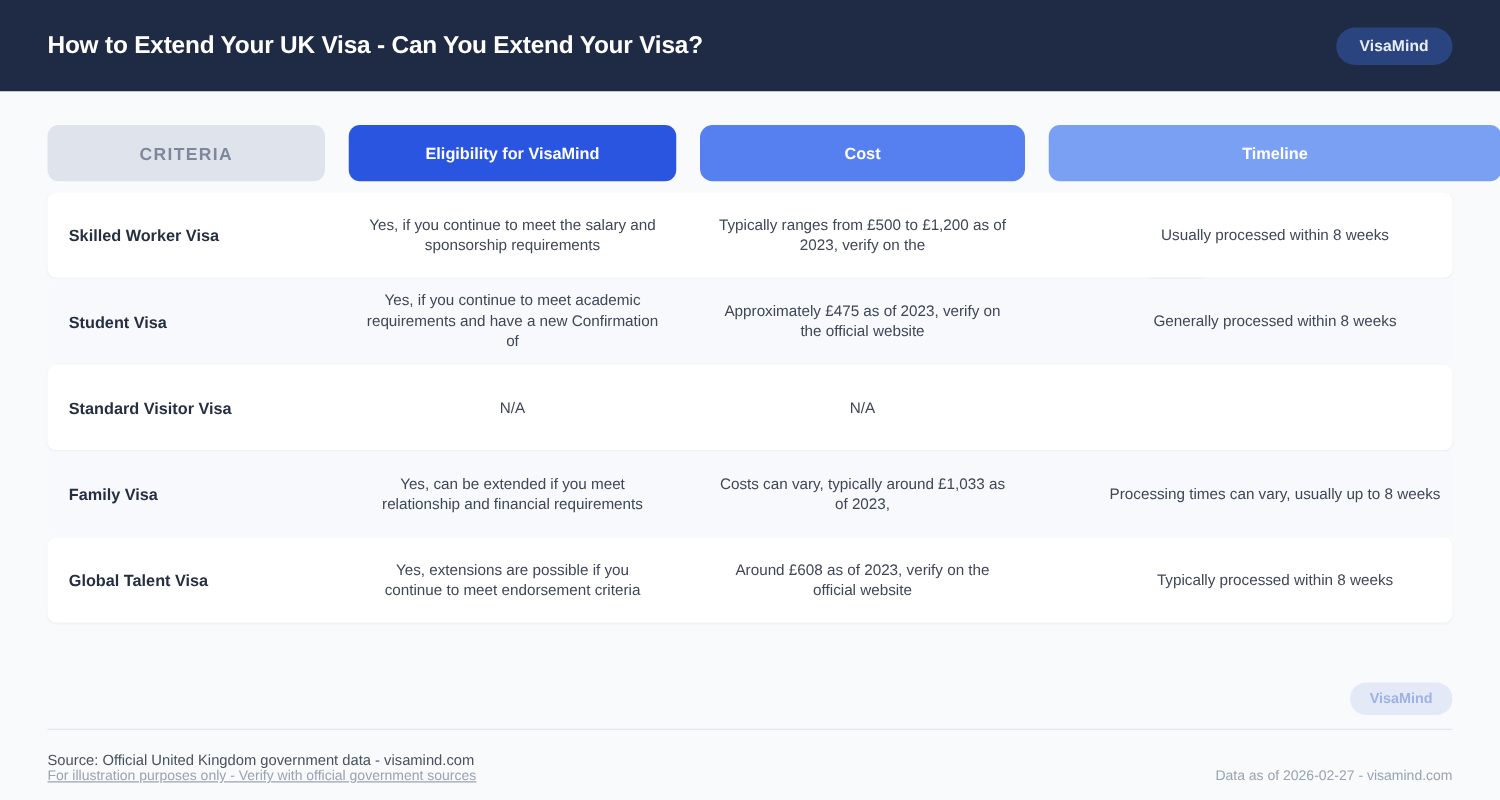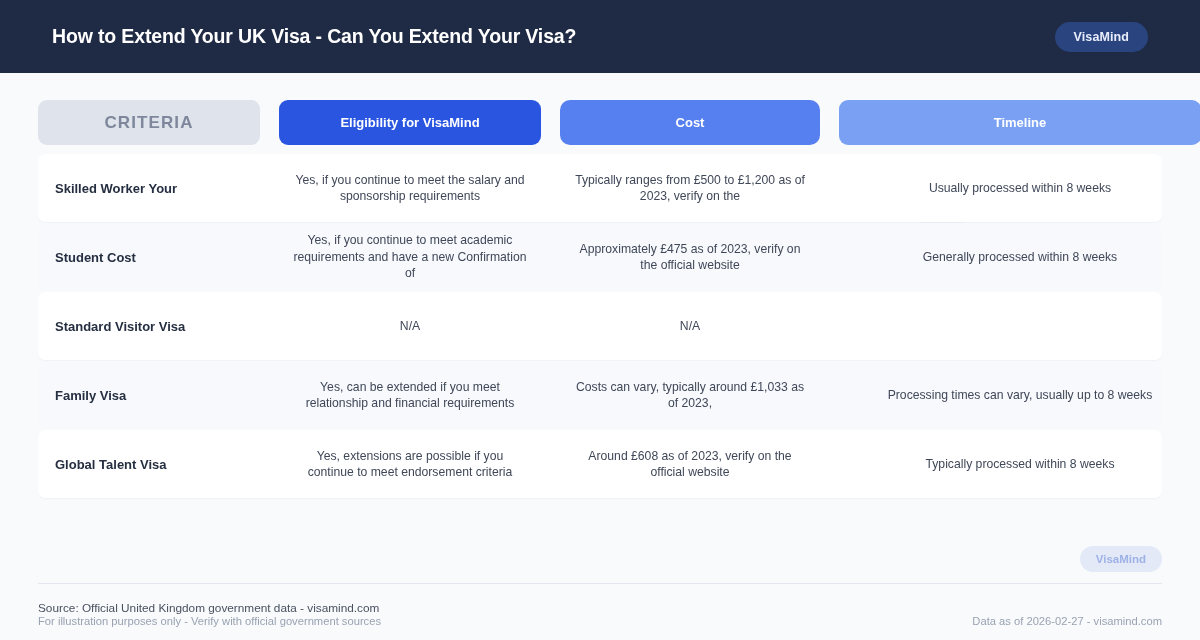--- a/index.html
+++ b/index.html
@@ -26,21 +26,21 @@
     position: relative;
   }
 
   
   .header {
     height: 73px;
     background: #1f2a44;
     display: flex;
     align-items: center;
     justify-content: space-between;
-    padding: 0 52px;
+    padding: 0 38px;
     flex: 0 0 auto;
     position: relative;
   }
 
   .header-title {
     font-size: 19.5px;
     font-weight: bold;
     color: #ffffff;
     letter-spacing: -0.15px;
     white-space: nowrap;
@@ -88,21 +88,21 @@
     font-weight: bold;
     text-align: center;
     padding: 0 10px;
     white-space: nowrap;
     overflow: hidden;
   }
 
   .tab.criteria {
     background: #dfe4ec;
     color: #7e879b;
-    font-size: 17px;
+    font-size: 14px;
     letter-spacing: 1.1px;
     font-weight: bold;
   }
 
   .tab.c1 { background: #2a55e0; color: #ffffff; }
   .tab.c2 { background: #5680ef; color: #ffffff; border-radius: 10px; }
   .tab.c3 { background: #7aa0f4; color: #ffffff; }
 
   
   .tab-watermark {
@@ -193,20 +193,21 @@
   .footer-bottom {
     display: flex;
     align-items: center;
     justify-content: space-between;
     padding-bottom: 13px;
   }
 
   .footer-note {
     font-size: 11.2px;
     color: #9aa3b2;
+    text-decoration: underline;
   }
 
   .footer-asof {
     font-size: 11.2px;
     color: #9aa3b2;
   }
 
   .footer-watermark-wrap {
     position: absolute;
     right: 38px;
@@ -230,34 +231,34 @@
     <div class="grid-row tabs">
       <div class="tab criteria">CRITERIA</div>
       <div class="tab c1">Eligibility for VisaMind</div>
       <div class="tab c2">Cost</div>
       <div class="tab c3">Timeline</div>
     </div>
 
     <div class="rows">
 
       <div class="grid-row row odd">
-        <div class="cell criteria-cell">Skilled Worker Your</div>
+        <div class="cell criteria-cell">Skilled Worker Visa</div>
         <div class="cell">
             <span class="clip">Yes, if you continue to meet the salary and sponsorship requirements</span>
           </div>
         <div class="cell">
             <span class="clip">Typically ranges from £500 to £1,200 as of 2023, verify on the</span>
           </div>
         <div class="cell">
             <span class="clip">Usually processed within 8 weeks</span>
           </div>
       </div>
 
       <div class="grid-row row even">
-        <div class="cell criteria-cell">Student Cost</div>
+        <div class="cell criteria-cell">Student Visa</div>
         <div class="cell">
             <span class="clip">Yes, if you continue to meet academic requirements and have a new Confirmation of</span>
           </div>
         <div class="cell">
             <span class="clip">Approximately £475 as of 2023, verify on the official website</span>
           </div>
         <div class="cell">
             <span class="clip">Generally processed within 8 weeks</span>
           </div>
       </div>

